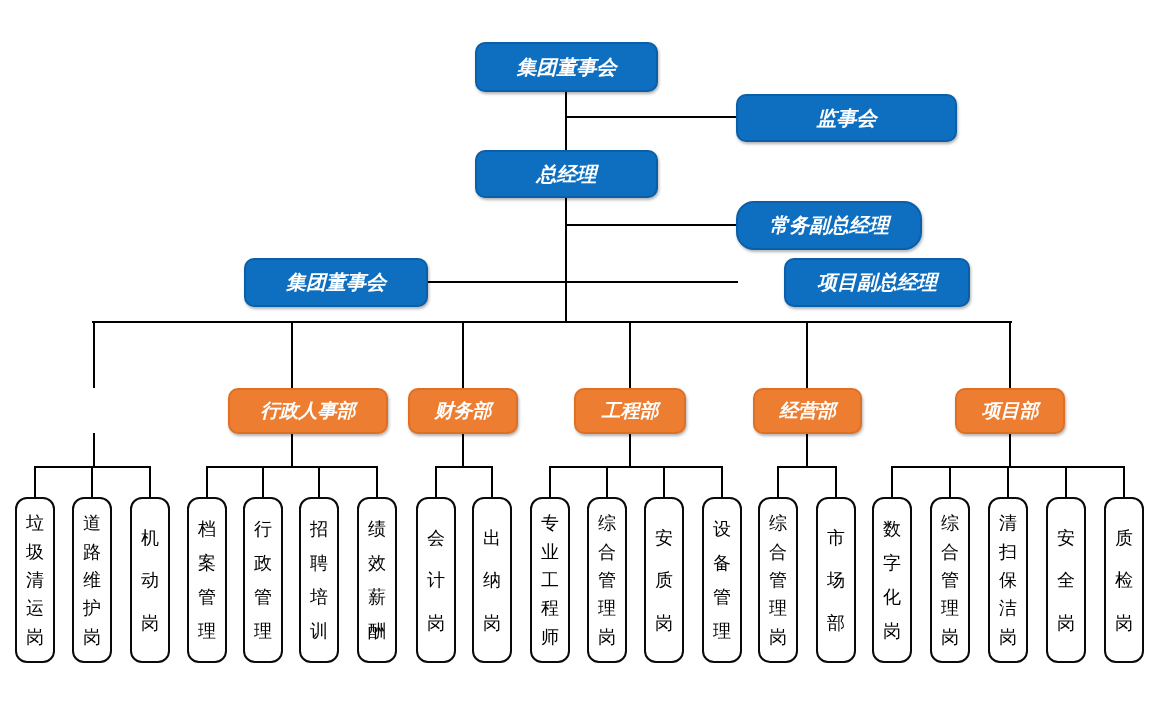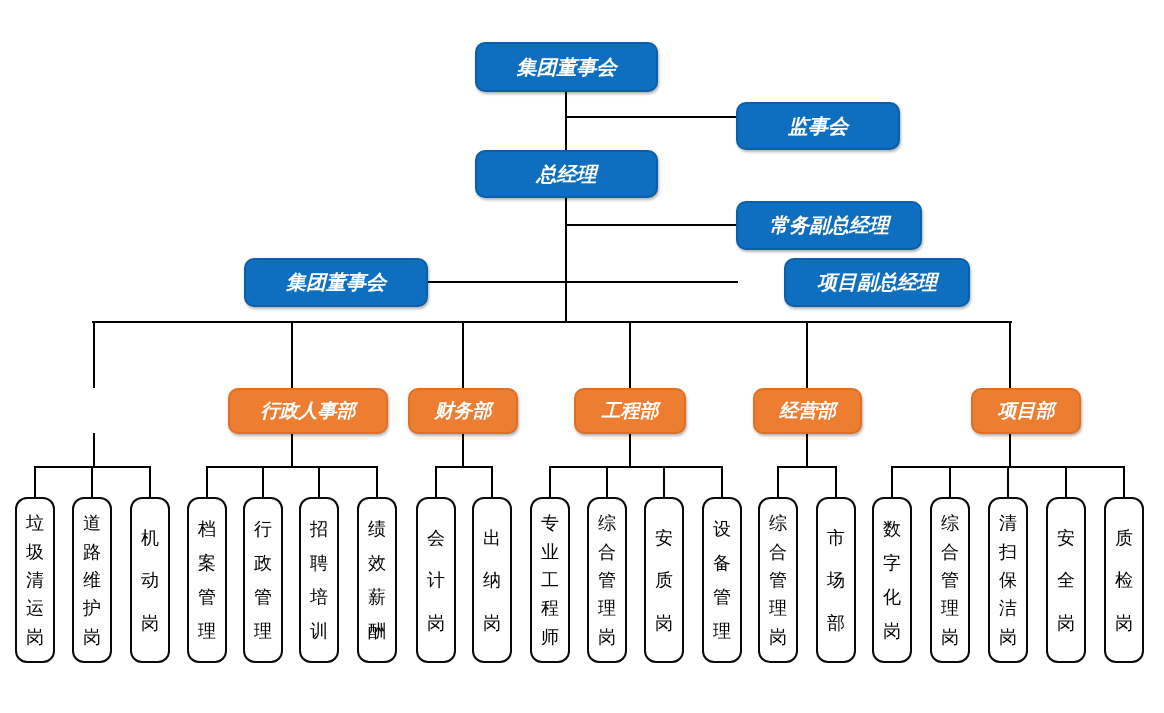--- a/index.html
+++ b/index.html
@@ -69,40 +69,40 @@
     display: block;
   }
 </style>
 </head>
 <body>
 
 <div id="canvas">
 
   <div class="node blue" style="left:475px; top:42px; width:183px; height:50px;">集团董事会</div>
 
-  <div class="node blue" style="left:736px; top:102px; width:164px; height:48px;">监事会</div>
+  <div class="node blue" style="left:736px; top:94px; width:221px; height:48px;">监事会</div>
 
   <div class="node blue" style="left:475px; top:150px; width:183px; height:48px;">总经理</div>
 
-  <div class="node blue" style="left:736px; top:201px; width:186px; height:49px;">常务副总经理</div>
+  <div class="node blue" style="left:736px; top:201px; width:186px; height:49px;border-radius:18px;">常务副总经理</div>
 
   <div class="node blue" style="left:244px; top:258px; width:184px; height:49px;">集团董事会</div>
 
   <div class="node blue" style="left:736px; top:258px; width:186px; height:49px;margin-left:48px;">项目副总经理</div>
 
 
   <div class="node dept" style="left:228px; top:388px; width:160px; height:46px;">行政人事部</div>
 
   <div class="node dept" style="left:408px; top:388px; width:110px; height:46px;">财务部</div>
 
   <div class="node dept" style="left:574px; top:388px; width:112px; height:46px;">工程部</div>
 
   <div class="node dept" style="left:753px; top:388px; width:109px; height:46px;">经营部</div>
 
-  <div class="node dept" style="left:955px; top:388px; width:110px; height:46px;margin-left:16px;">项目部</div>
+  <div class="node dept" style="left:955px; top:388px; width:110px; height:46px;">项目部</div>
 
   <div class="pos" style="left:15px;">
       <span>垃</span>
       <span>圾</span>
       <span>清</span>
       <span>运</span>
       <span>岗</span>
     </div>
   <div class="pos" style="left:72px;">
       <span>道</span>

